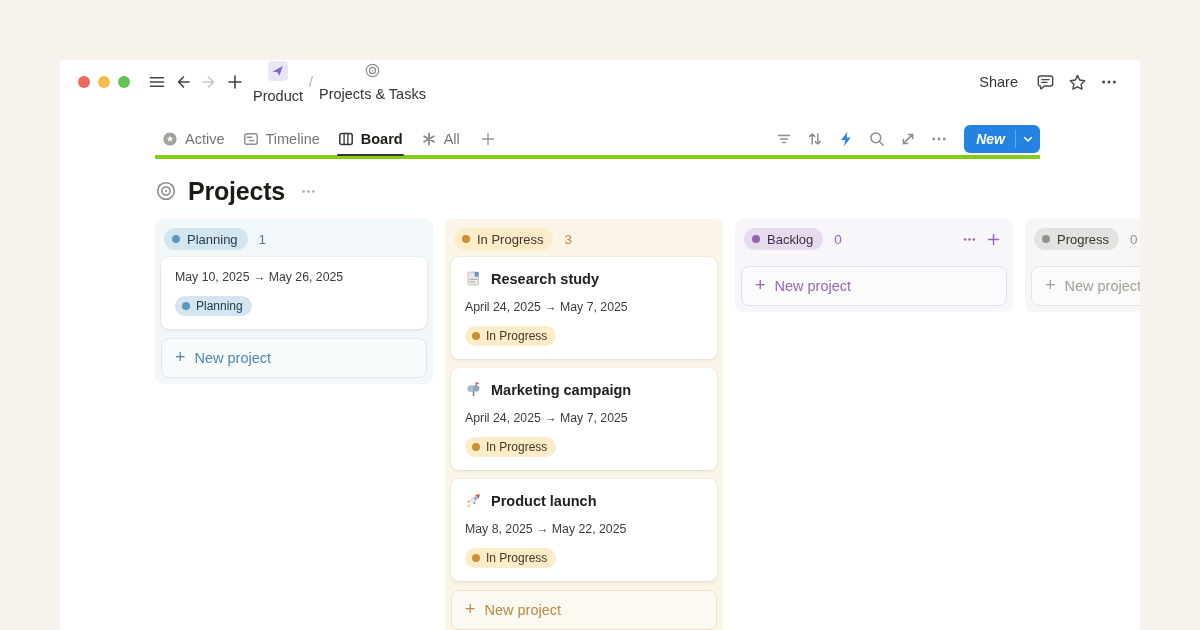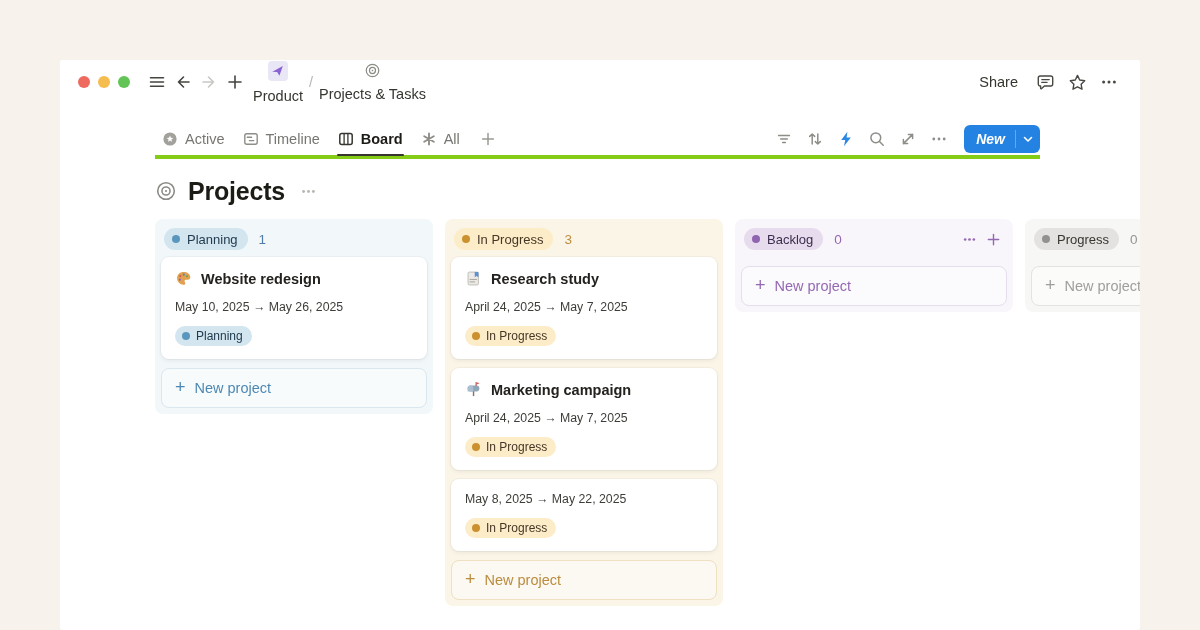--- a/index.html
+++ b/index.html
@@ -256,32 +256,20 @@
     <section class="column" style="--col-bg: #f2f7fa; --pill-bg: #d3e5ef; --pill-text: #223c4f; --dot: #5b97bd; --accent: #527ca5; --link: #4d88b4; --box-border: #dbe7ef;">
       <div class="col-head">
         <span class="pill">
           <span class="pill-dot"></span>
           <span>Planning</span>
         </span>
         <span class="count">1</span>
       </div>
       <div class="cards">
         <article class="card">
-          <div class="card-title">
-            <span class="card-icon">
-              <svg width="17" height="17" viewBox="0 0 18 18">
-                  <path d="M9 2.2C5 2.2 2.2 5 2.2 8.8c0 3.8 3 6.8 6.8 6.8 1.1 0 1.9-.7 1.9-1.7 0-.9-.8-1.3-.8-2.1 0-.9.8-1.4 1.9-1.4h1.6c1.5 0 2.6-1.2 2.6-2.7C16.2 4.3 13 2.2 9 2.2z" fill="#e2a14e"></path>
-                  <circle cx="5.6" cy="6.4" r="1.1" fill="#d35548"></circle>
-                  <circle cx="9.3" cy="4.9" r="1.1" fill="#4f83c2"></circle>
-                  <circle cx="12.7" cy="6.7" r="1.1" fill="#5da05f"></circle>
-                  <circle cx="5.2" cy="10.2" r="1.1" fill="#8a63c9"></circle>
-                </svg>
-            </span>
-            <span>Website redesign</span>
-          </div>
           <div class="card-date">May 10, 2025 → May 26, 2025</div>
           <span class="pill">
             <span class="pill-dot"></span>
             <span>Planning</span>
           </span>
         </article>
       </div>
       <div class="new-project">
         <span class="np-plus">+</span>
         <span>New project</span>
@@ -327,20 +315,32 @@
             </span>
             <span>Marketing campaign</span>
           </div>
           <div class="card-date">April 24, 2025 → May 7, 2025</div>
           <span class="pill">
             <span class="pill-dot"></span>
             <span>In Progress</span>
           </span>
         </article>
         <article class="card">
+          <div class="card-title">
+            <span class="card-icon">
+              <svg width="17" height="17" viewBox="0 0 18 18">
+                  <path d="M15.6 2.4c-4.8.3-8.4 3-10.4 6.7l3.7 3.7c3.7-2 6.4-5.6 6.7-10.4z" fill="#dfe3e8"></path>
+                  <path d="M15.6 2.4c-1.7.1-3.2.5-4.6 1.1l3.5 3.5c.6-1.4 1-2.9 1.1-4.6z" fill="#e05548"></path>
+                  <circle cx="11.2" cy="6.8" r="1.5" fill="#6aa9e9"></circle>
+                  <path d="M5.2 9.1 2.7 9.9l1.6 1.6zM8.9 12.8l.8-2.5 1.6 1.6z" fill="#e05548"></path>
+                  <path d="M4.5 13.5 2 16l2.9-.6.7-2.4z" fill="#f49b3f"></path>
+                </svg>
+            </span>
+            <span>Product launch</span>
+          </div>
           <div class="card-date">May 8, 2025 → May 22, 2025</div>
           <span class="pill">
             <span class="pill-dot"></span>
             <span>In Progress</span>
           </span>
         </article>
       </div>
       <div class="new-project">
         <span class="np-plus">+</span>
         <span>New project</span>

